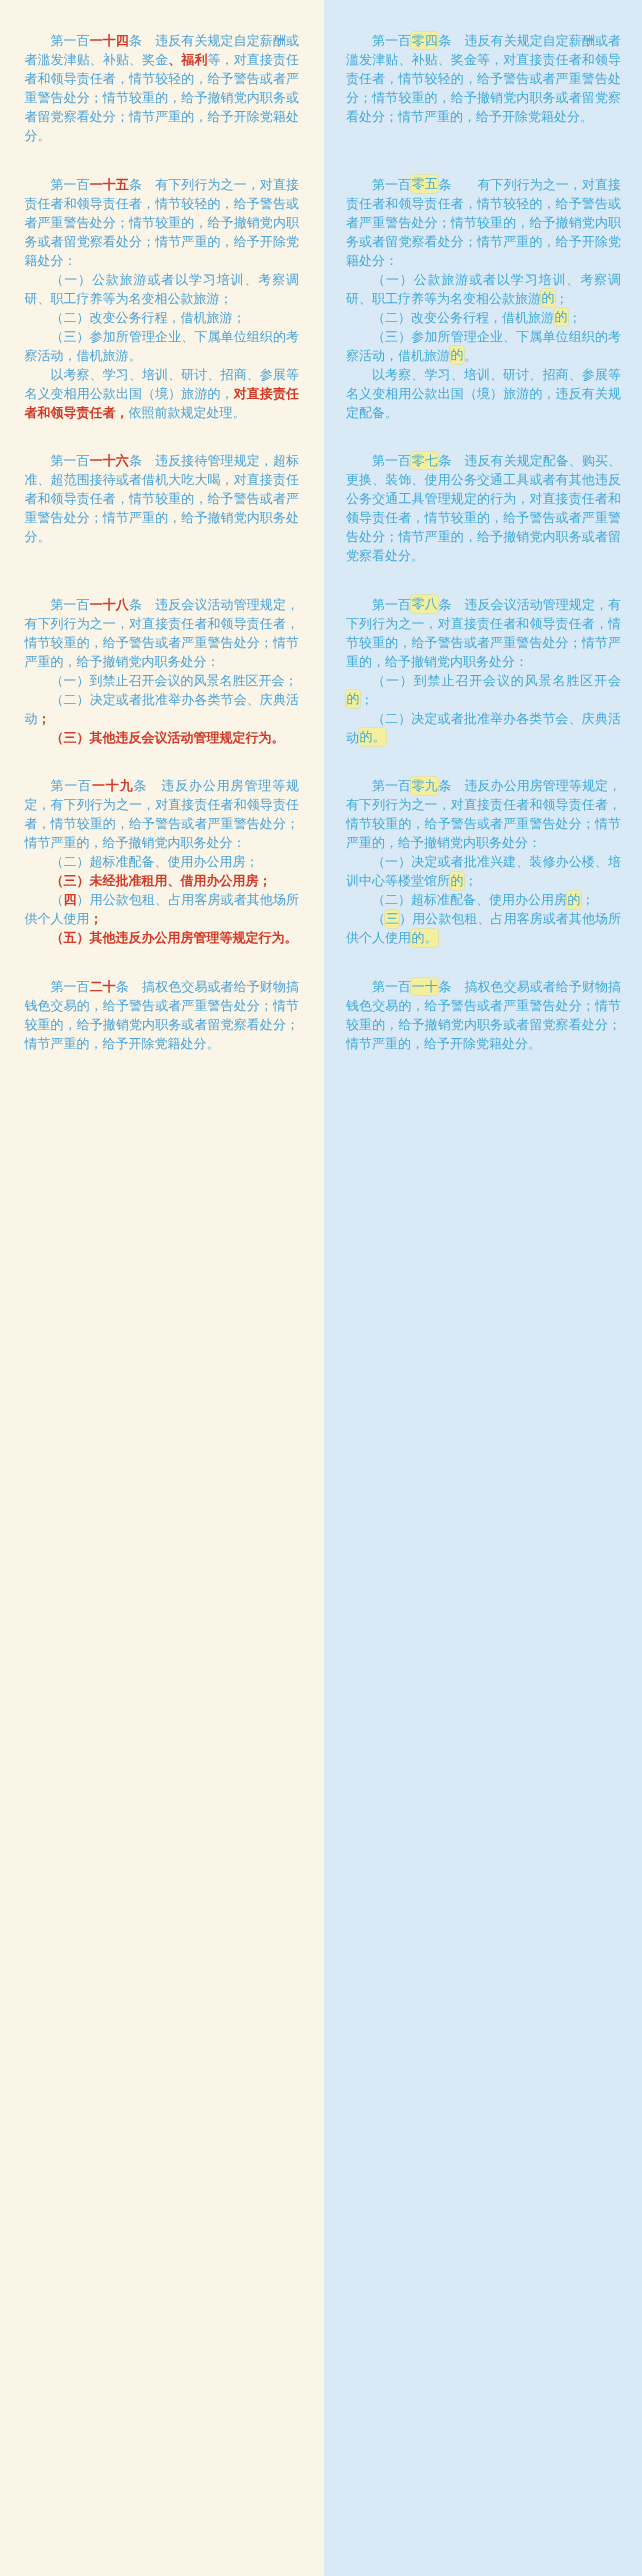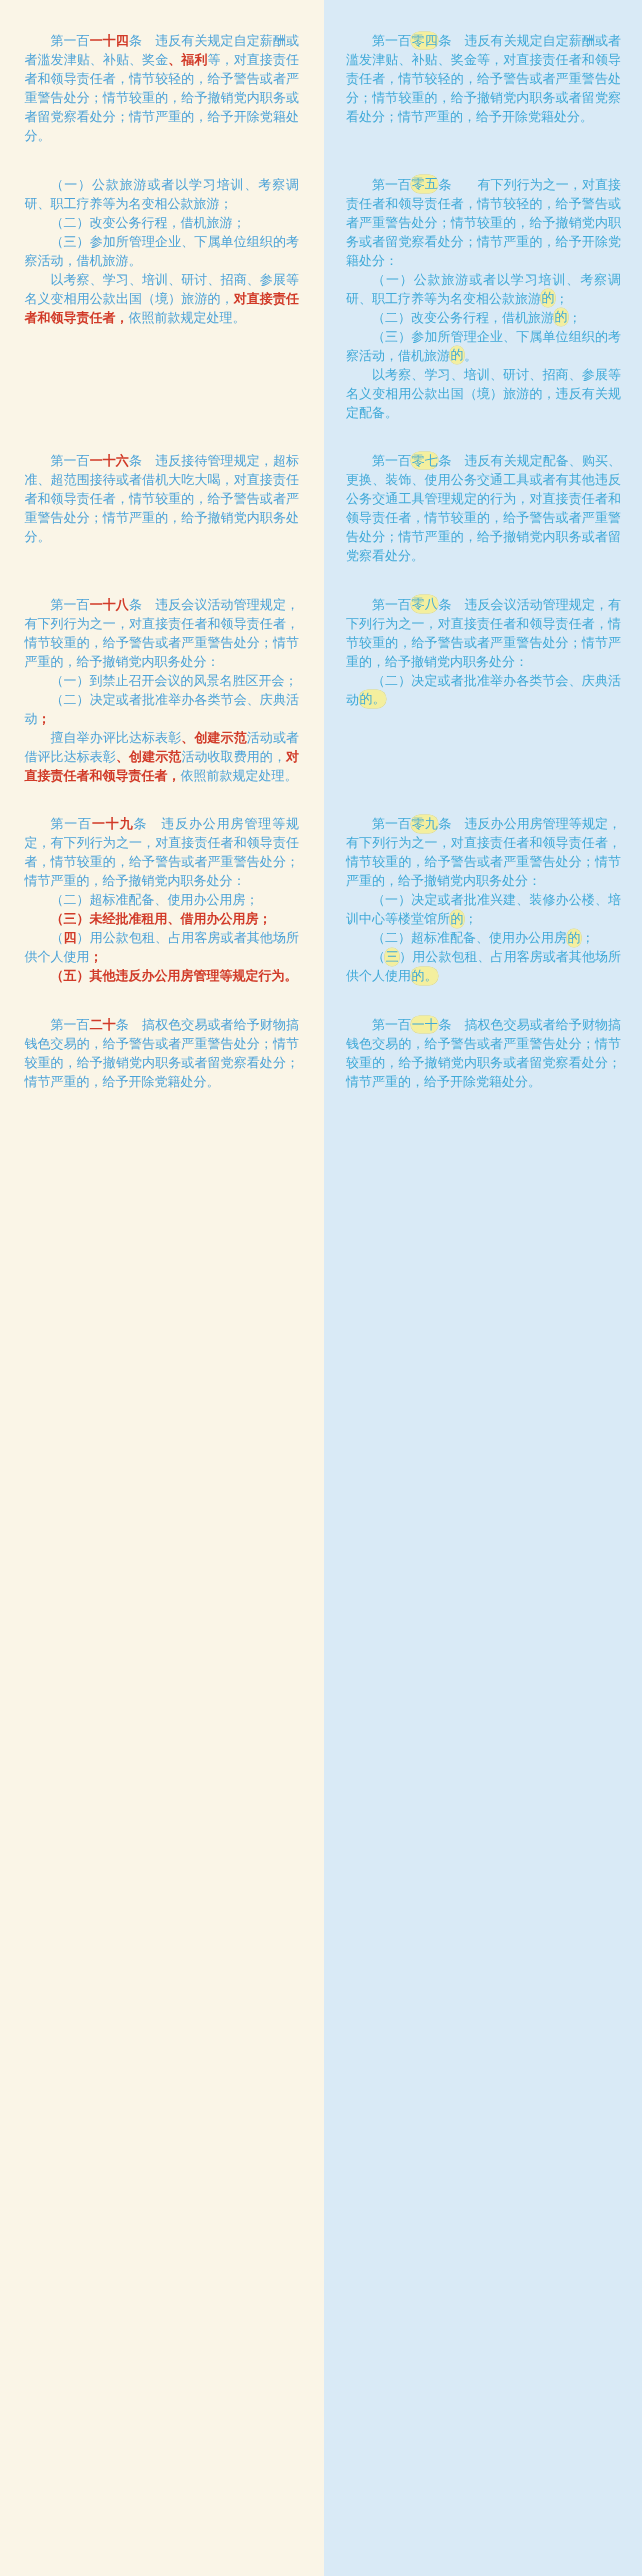--- a/index.html
+++ b/index.html
@@ -30,36 +30,37 @@
     text-justify:inter-character;
   }
   .cell.left{background:var(--left-bg);color:var(--left-text);}
   .cell.right{background:var(--right-bg);color:var(--right-text);padding:0 21px 29.6px 22px;}
   .cell.first{padding-top:31px;}
   .cell p{margin:0;text-indent:2em;}
   .run-add{color:var(--red);font-weight:bold;}
   .run-del{
     background:var(--highlight-bg);
     box-shadow:0 0 0 0.6px var(--highlight-border);
-    border-radius:10px;
+    border-radius:3px;
     padding:1.3px 0.6px;
   }
 </style>
 </head>
 <body>
 
 <div class="page">
   <div class="grid" id="articles-grid">
       <div class="cell left first">
         <p><span class="run-plain">第一百</span><span class="run-add">一十四</span><span class="run-plain">条　违反有关规定自定薪酬或者滥发津贴、补贴、奖金</span><span class="run-add">、福利</span><span class="run-plain">等，对直接责任者和领导责任者，情节较轻的，给予警告或者严重警告处分；情节较重的，给予撤销党内职务或者留党察看处分；情节严重的，给予开除党籍处分。</span></p>
       </div>
       <div class="cell right first">
         <p><span class="run-plain">第一百</span><span class="run-del">零四</span><span class="run-plain">条　违反有关规定自定薪酬或者滥发津贴、补贴、奖金等，对直接责任者和领导责任者，情节较轻的，给予警告或者严重警告处分；情节较重的，给予撤销党内职务或者留党察看处分；情节严重的，给予开除党籍处分。</span></p>
       </div>
       <div class="cell left">
+        <p><span class="run-plain">第一百</span><span class="run-add">一十五</span><span class="run-plain">条　有下列行为之一，对直接责任者和领导责任者，情节较轻的，给予警告或者严重警告处分；情节较重的，给予撤销党内职务或者留党察看处分；情节严重的，给予开除党籍处分：</span></p>
         <p><span class="run-plain">（一）公款旅游或者以学习培训、考察调研、职工疗养等为名变相公款旅游；</span></p>
         <p><span class="run-plain">（二）改变公务行程，借机旅游；</span></p>
         <p><span class="run-plain">（三）参加所管理企业、下属单位组织的考察活动，借机旅游。</span></p>
         <p><span class="run-plain">以考察、学习、培训、研讨、招商、参展等名义变相用公款出国（境）旅游的，</span><span class="run-add">对直接责任者和领导责任者，</span><span class="run-plain">依照前款规定处理。</span></p>
       </div>
       <div class="cell right">
         <p><span class="run-plain">第一百</span><span class="run-del">零五</span><span class="run-plain">条　　有下列行为之一，对直接责任者和领导责任者，情节较轻的，给予警告或者严重警告处分；情节较重的，给予撤销党内职务或者留党察看处分；情节严重的，给予开除党籍处分：</span></p>
         <p><span class="run-plain">（一）公款旅游或者以学习培训、考察调研、职工疗养等为名变相公款旅游</span><span class="run-del">的</span><span class="run-plain">；</span></p>
         <p><span class="run-plain">（二）改变公务行程，借机旅游</span><span class="run-del">的</span><span class="run-plain">；</span></p>
         <p><span class="run-plain">（三）参加所管理企业、下属单位组织的考察活动，借机旅游</span><span class="run-del">的</span><span class="run-plain">。</span></p>
@@ -68,24 +69,25 @@
       <div class="cell left">
         <p><span class="run-plain">第一百</span><span class="run-add">一十六</span><span class="run-plain">条　违反接待管理规定，超标准、超范围接待或者借机大吃大喝，对直接责任者和领导责任者，情节较重的，给予警告或者严重警告处分；情节严重的，给予撤销党内职务处分。</span></p>
       </div>
       <div class="cell right">
         <p><span class="run-plain">第一百</span><span class="run-del">零七</span><span class="run-plain">条　违反有关规定配备、购买、更换、装饰、使用公务交通工具或者有其他违反公务交通工具管理规定的行为，对直接责任者和领导责任者，情节较重的，给予警告或者严重警告处分；情节严重的，给予撤销党内职务或者留党察看处分。</span></p>
       </div>
       <div class="cell left">
         <p><span class="run-plain">第一百</span><span class="run-add">一十八</span><span class="run-plain">条　违反会议活动管理规定，有下列行为之一，对直接责任者和领导责任者，情节较重的，给予警告或者严重警告处分；情节严重的，给予撤销党内职务处分：</span></p>
         <p><span class="run-plain">（一）到禁止召开会议的风景名胜区开会；</span></p>
         <p><span class="run-plain">（二）决定或者批准举办各类节会、庆典活动</span><span class="run-add">；</span></p>
-        <p><span class="run-plain">擅自举办评比达标表彰</span><span class="run-add">、创建示范</span><span class="run-plain">活动或者借评比达标表彰</span><span class="run-add">、创建示范</span><span class="run-plain">活动收取费用的，</span><span class="run-add">对直接责任者和领导责任者，</span><span class="run-plain">依照前款规定处理。</span></p>
+        <p><span class="run-add">（三）其他违反会议活动管理规定行为。</span></p>
       </div>
       <div class="cell right">
         <p><span class="run-plain">第一百</span><span class="run-del">零八</span><span class="run-plain">条　违反会议活动管理规定，有下列行为之一，对直接责任者和领导责任者，情节较重的，给予警告或者严重警告处分；情节严重的，给予撤销党内职务处分：</span></p>
+        <p><span class="run-plain">（一）到禁止召开会议的风景名胜区开会</span><span class="run-del">的</span><span class="run-plain">；</span></p>
         <p><span class="run-plain">（二）决定或者批准举办各类节会、庆典活动</span><span class="run-del">的。</span></p>
       </div>
       <div class="cell left">
         <p><span class="run-plain">第一百</span><span class="run-add">一十九</span><span class="run-plain">条　违反办公用房管理等规定，有下列行为之一，对直接责任者和领导责任者，情节较重的，给予警告或者严重警告处分；情节严重的，给予撤销党内职务处分：</span></p>
         <p><span class="run-plain">（二）超标准配备、使用办公用房；</span></p>
         <p><span class="run-add">（三）未经批准租用、借用办公用房；</span></p>
         <p><span class="run-plain">（</span><span class="run-add">四</span><span class="run-plain">）用公款包租、占用客房或者其他场所供个人使用</span><span class="run-add">；</span></p>
         <p><span class="run-add">（五）其他违反办公用房管理等规定行为。</span></p>
       </div>
       <div class="cell right">

